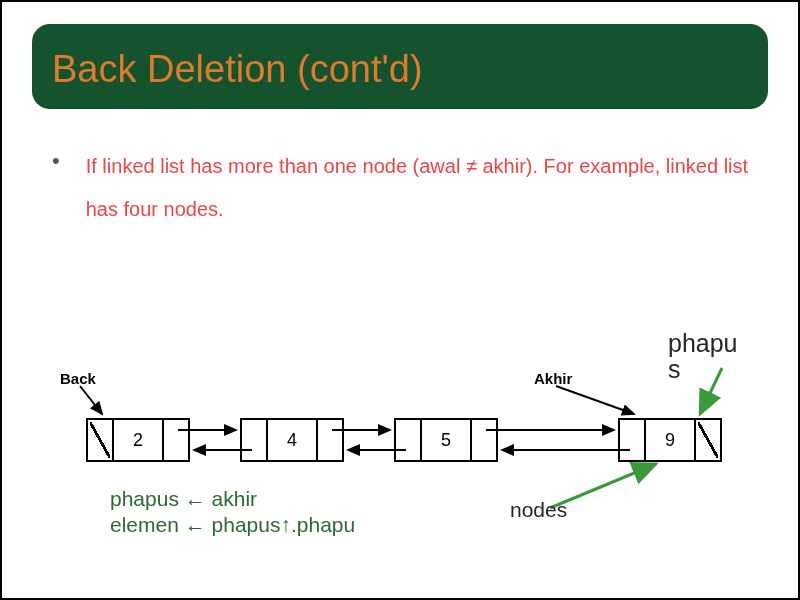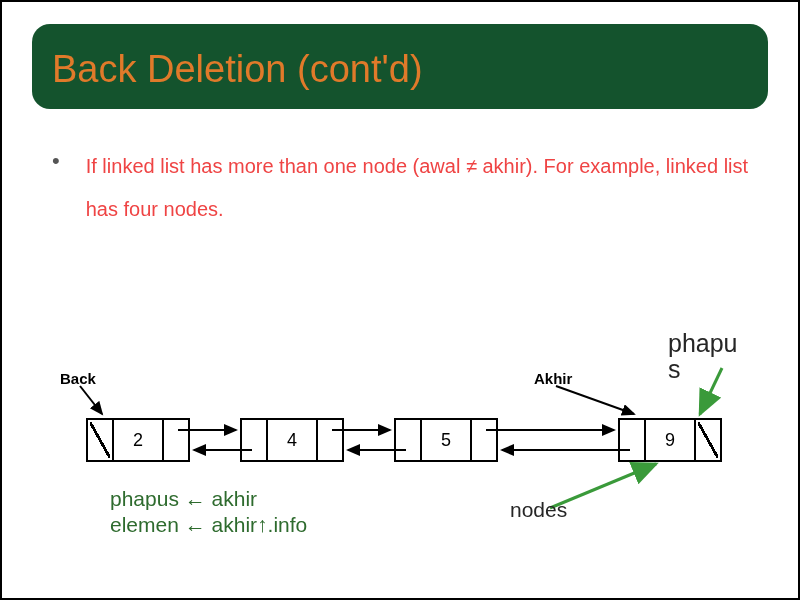--- a/index.html
+++ b/index.html
@@ -181,16 +181,16 @@
     <line x1="570" y1="80" x2="442" y2="80" stroke="#000" stroke-width="2" marker-end="url(#ah)"></line>
 
     <line x1="662" y1="-2" x2="640" y2="44" stroke="#3a9a3a" stroke-width="3" marker-end="url(#ag)"></line>
 
     <line x1="490" y1="138" x2="596" y2="94" stroke="#3a9a3a" stroke-width="3" marker-end="url(#ag)"></line>
   </svg>
 </div>
 
 <div class="code-block">
   <div>phapus ← akhir</div>
-  <div>elemen ← akhir↑.info</div>
+  <div>elemen ← phapus↑.phapu</div>
 </div>
 
 <div class="elemen-label">nodes</div>
 
 </body></html>

